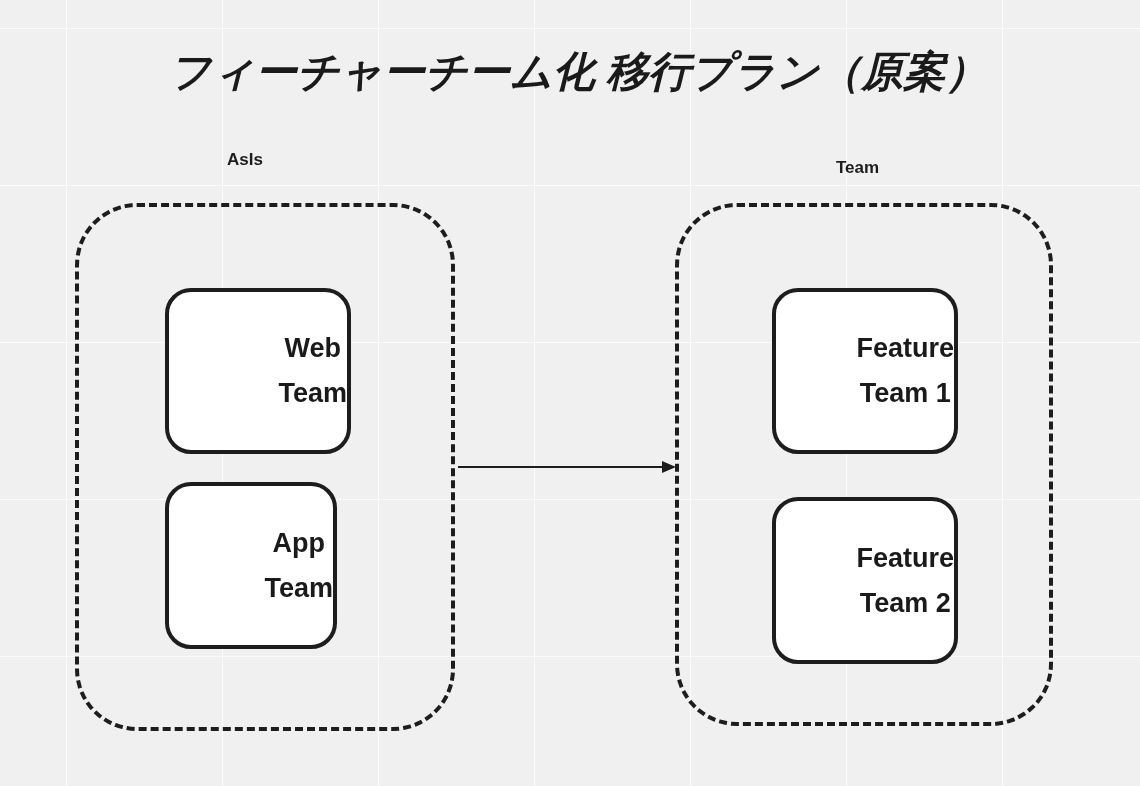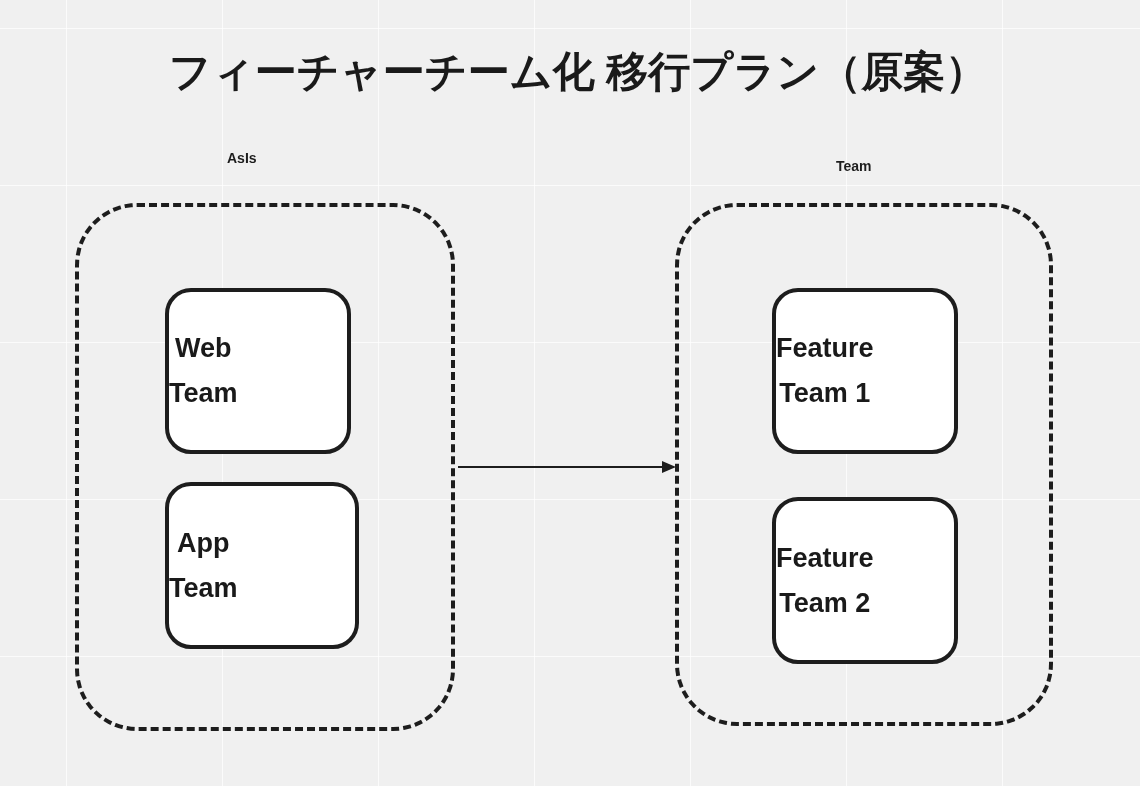--- a/index.html
+++ b/index.html
@@ -30,24 +30,25 @@
     top: 44px;
     width: 1140px;
     text-align: center;
     font-size: 42px;
     font-weight: bold;
     color: #1a1a1a;
     letter-spacing: 0px;
     white-space: nowrap;
     padding-left: 16px;
     box-sizing: border-box;
+    font-style: italic;
   }
   .group-label {
     position: absolute;
-    font-size: 14px;
+    font-size: 17px;
     font-weight: bold;
     color: #1d1d1d;
     white-space: nowrap;
   }
   .group-label.asis { left: 227px; top: 150px; }
   .group-label.tobe { left: 836px; top: 158px; }
 
   .group-box {
     position: absolute;
     border: 4px dashed #1d1d1d;
@@ -69,32 +70,32 @@
   }
 
   .team-box {
     position: absolute;
     box-sizing: border-box;
     background: #ffffff;
     border: 4px solid #1d1d1d;
     border-radius: 26px;
     display: flex;
     align-items: center;
-    justify-content: flex-start;
+    justify-content: flex-end;
     text-align: center;
   }
   .team-box .team-label {
     font-size: 27px;
     font-weight: bold;
     line-height: 45px;
     color: #1a1a1a;
     white-space: pre-line;
   }
   .team-box.web   { left: 165px; top: 288px; width: 186px; height: 166px; }
-  .team-box.app   { left: 165px; top: 482px; width: 194px; height: 167px; }
+  .team-box.app   { left: 165px; top: 482px; width: 172px; height: 167px; }
   .team-box.ft1   { left: 772px; top: 288px; width: 186px; height: 166px; }
   .team-box.ft2   { left: 772px; top: 497px; width: 186px; height: 167px; }
 
   .flow-arrow {
     position: absolute;
     left: 450px;
     top: 447px;
     width: 240px;
     height: 42px;
     pointer-events: none;

